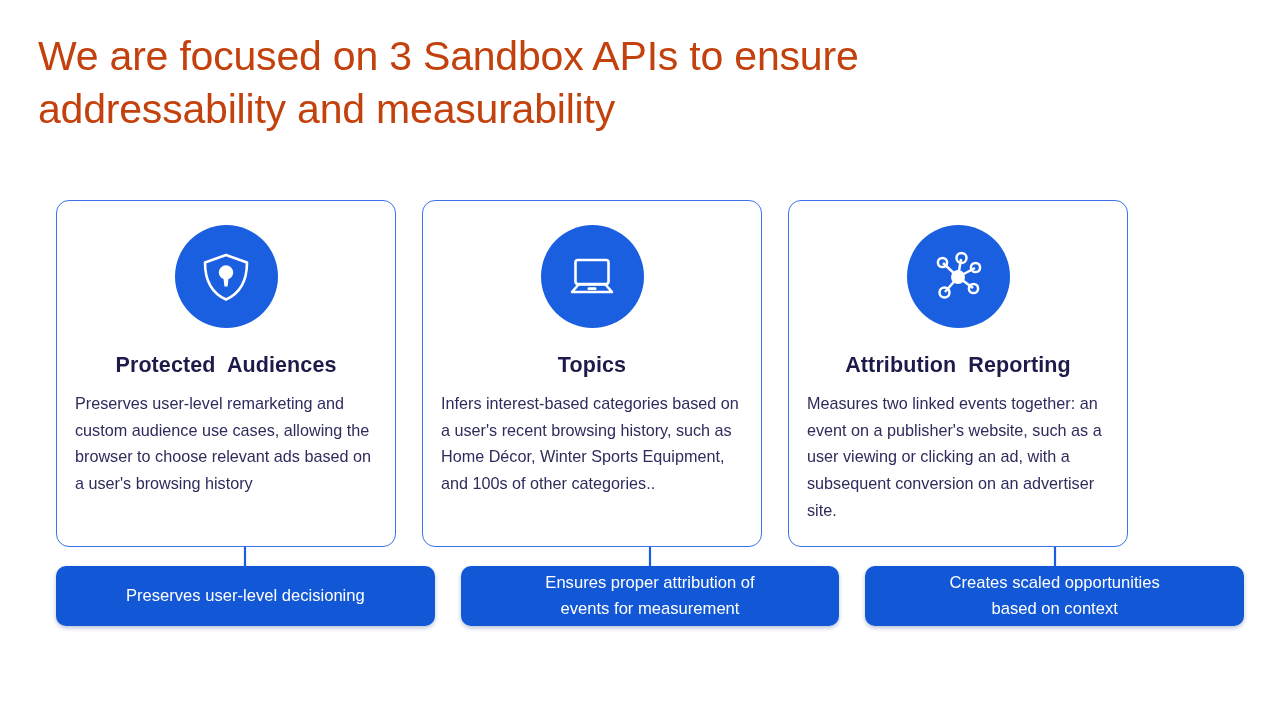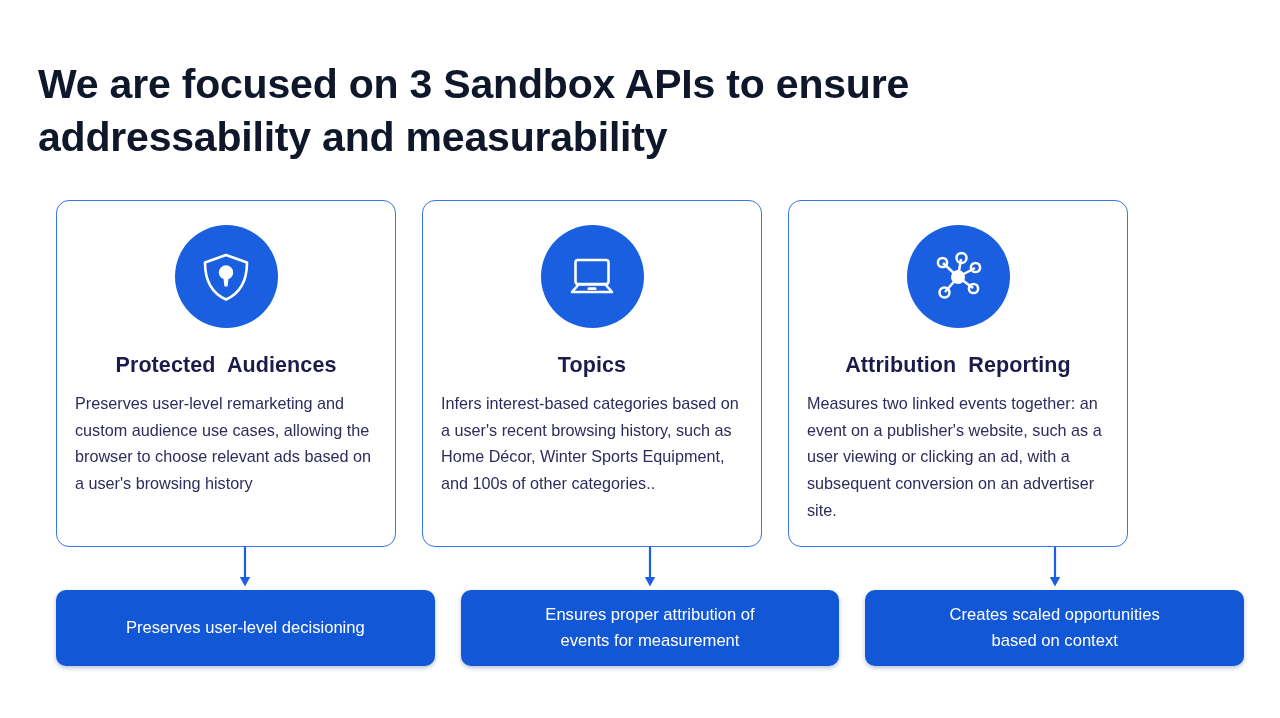--- a/index.html
+++ b/index.html
@@ -20,25 +20,24 @@
   }
 
   
   .title {
     position: absolute;
     left: 38px;
     top: 30px;
     width: 1130px;
     font-size: 41px;
     line-height: 53px;
-    font-weight: 700;
+    font-weight: 400;
     letter-spacing: -0.2px;
-    color: #0f172a;
+    color: #c2410c;
     white-space: pre-line;
-    margin-top: 28px;
   }
 
   
   .cards {
     position: absolute;
     left: 56px;
     top: 200px;
     width: 1072px;
     height: 347px;
     display: flex;
@@ -104,23 +103,23 @@
     display: flex;
     justify-content: center;
   }
 
   .arrow-cell svg { display: block; }
 
   
   .pills {
     position: absolute;
     left: 56px;
-    top: 590px;
+    top: 566px;
     width: 1188px;
-    height: 76px;
+    height: 60px;
     display: flex;
     gap: 26px;
   }
 
   .pill {
     flex: 1 1 0;
     background: #1257d6;
     border-radius: 10px;
     box-shadow: 0 2px 4px rgba(20, 50, 120, 0.30);
     display: flex;

